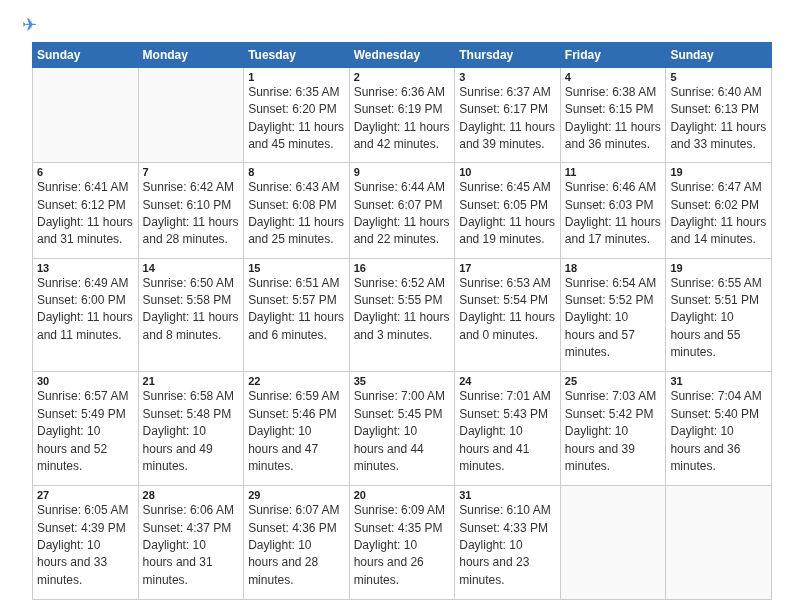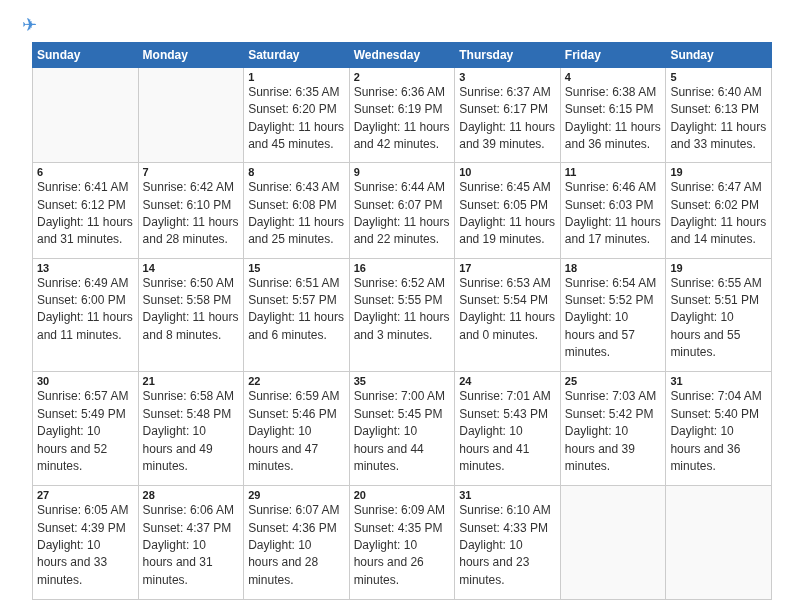--- a/index.html
+++ b/index.html
@@ -106,21 +106,21 @@
       <div class="location"></div>
     </div>
   </div>
 
   <div class="calendar">
     <table class="cal-table">
       <thead>
         <tr>
         <th>Sunday</th>
             <th>Monday</th>
-            <th>Saturday</th>
+            <th>Tuesday</th>
             <th>Wednesday</th>
             <th>Thursday</th>
             <th>Friday</th>
             <th>Sunday</th>
           </tr>
       </thead>
       <tbody id="cal-body">
       <tr>
             <td class="empty"></td>
             <td class="empty"></td>

